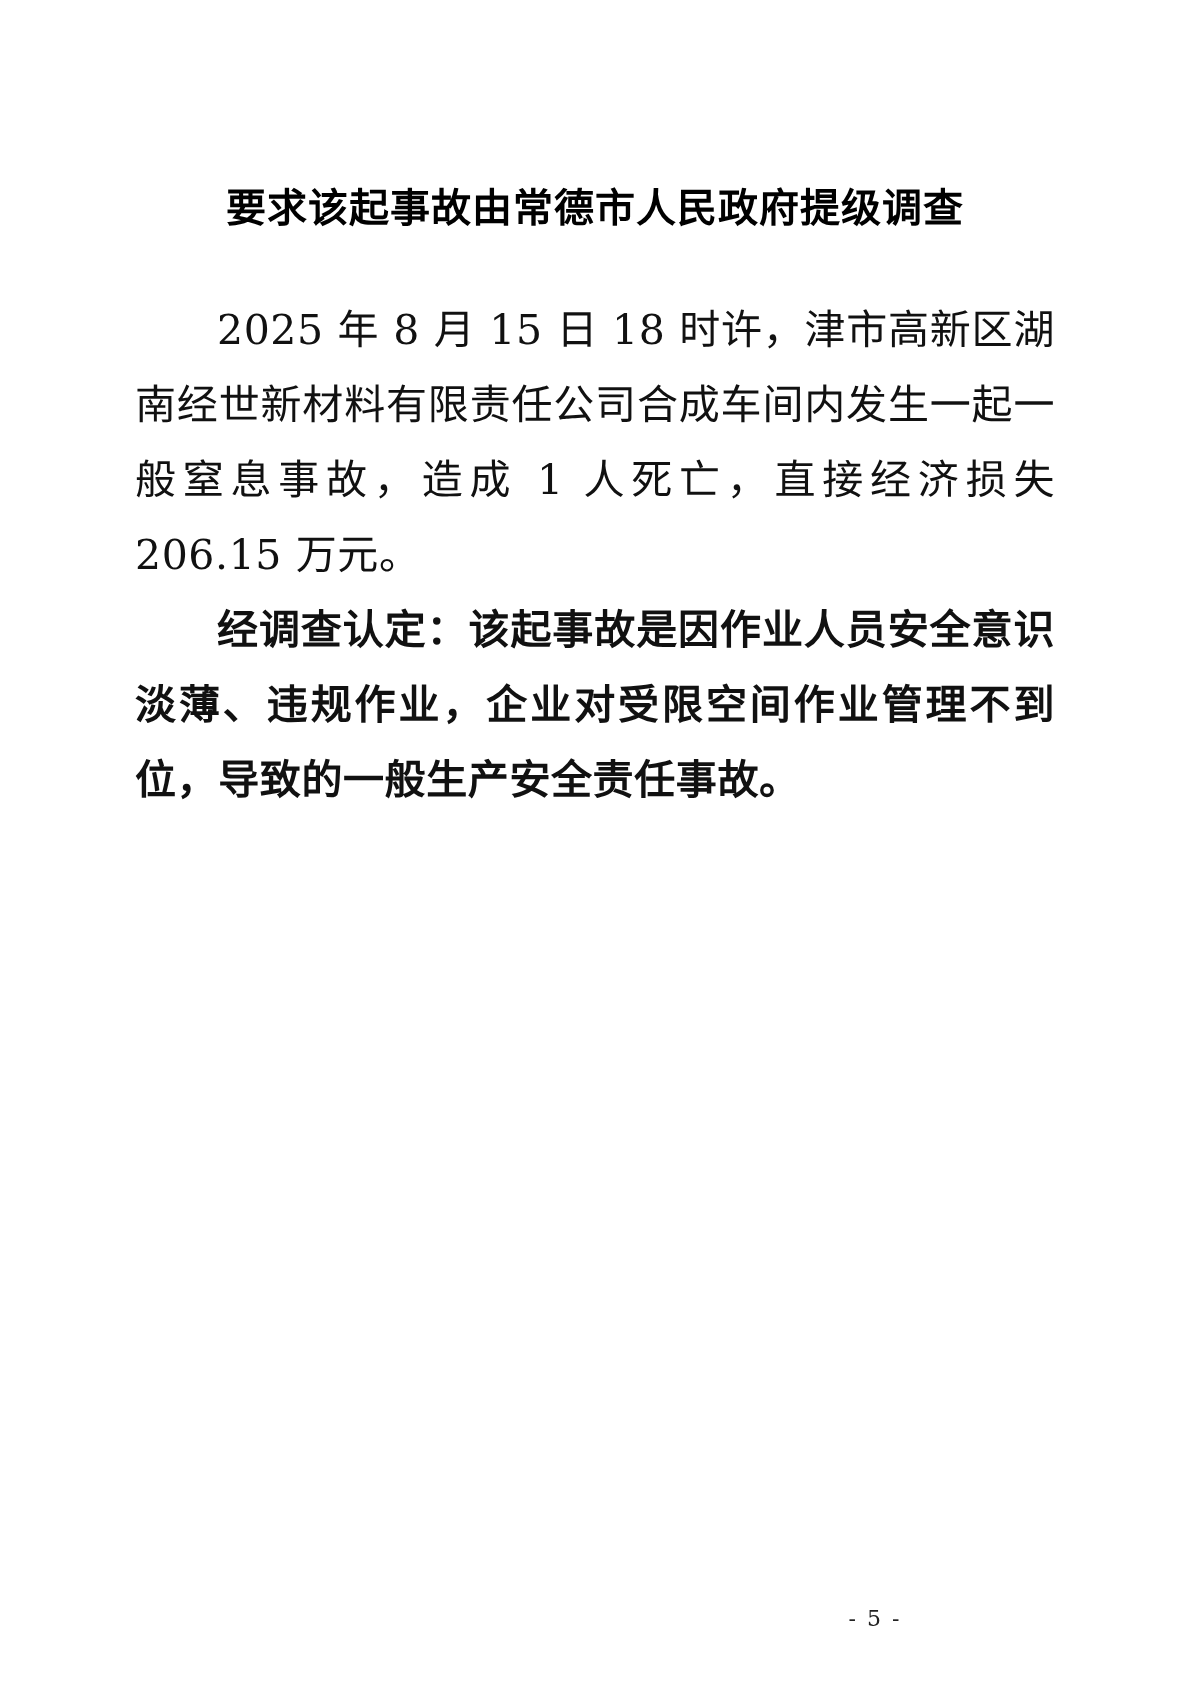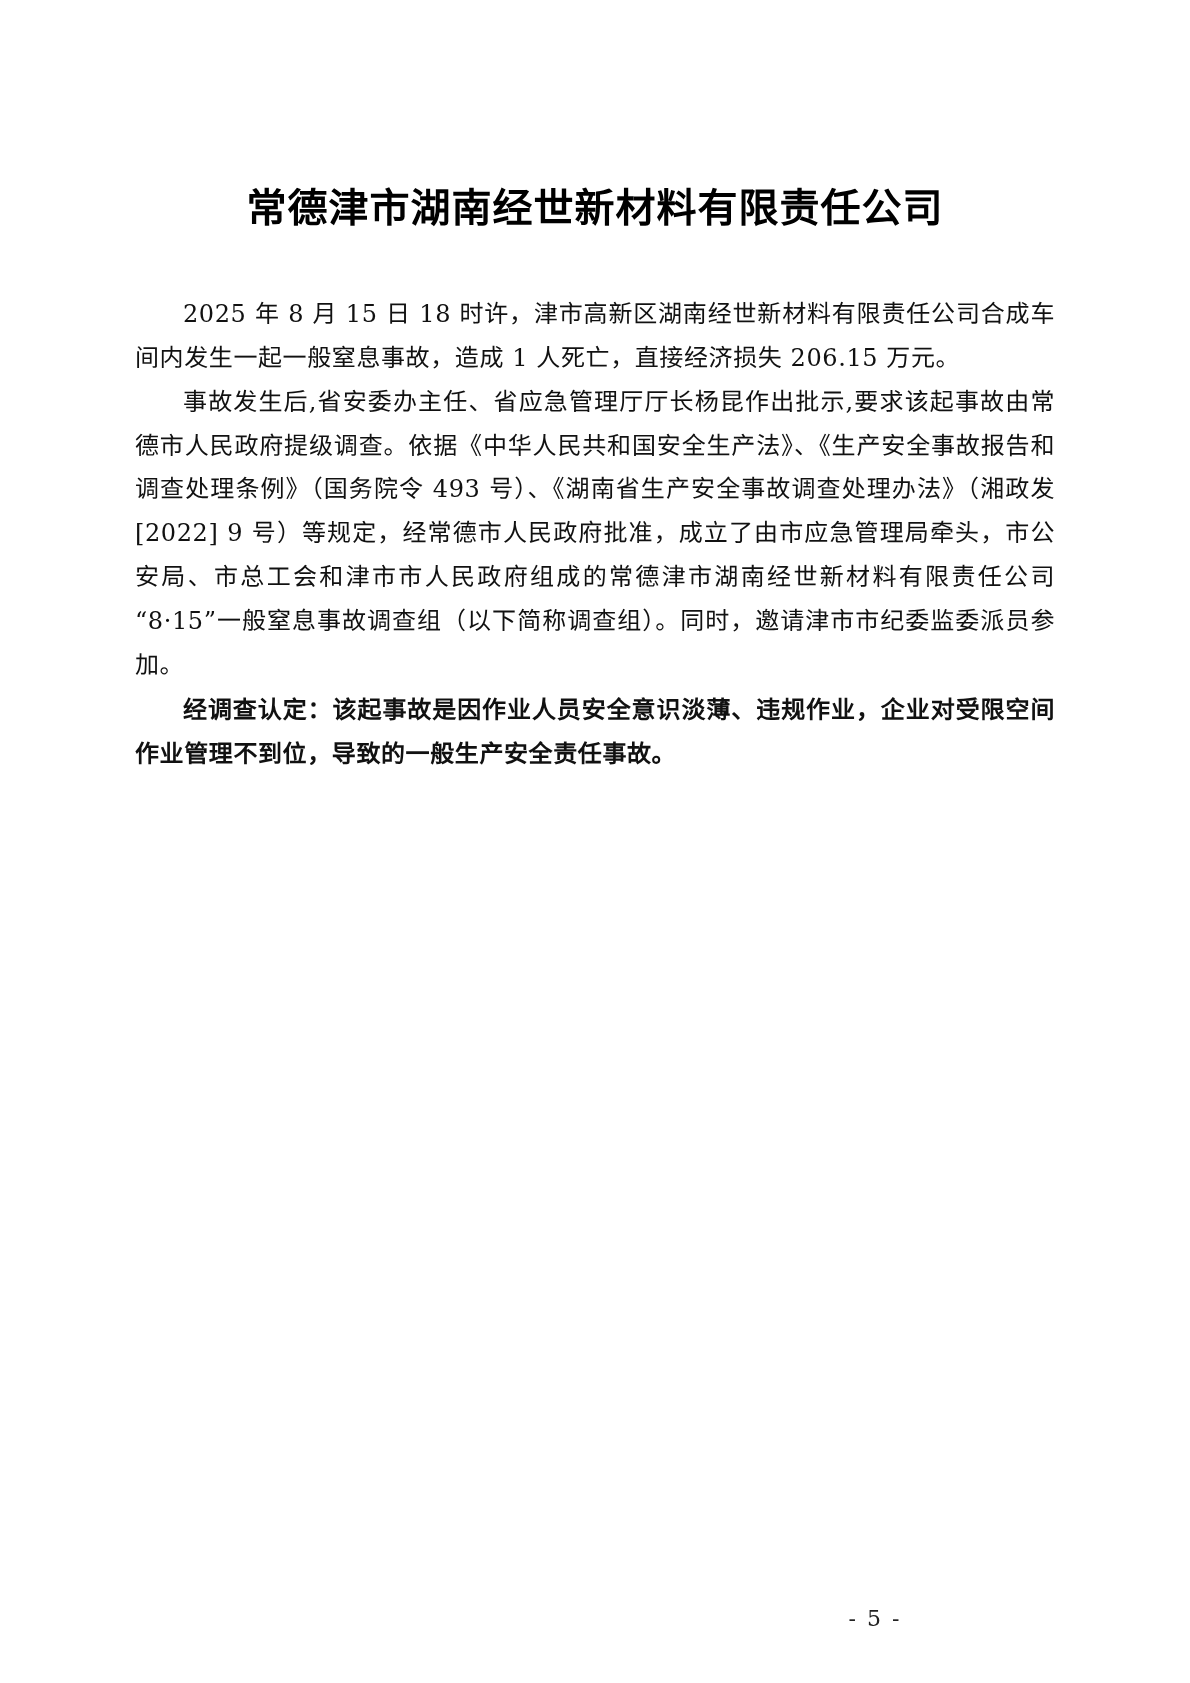--- a/index.html
+++ b/index.html
@@ -35,21 +35,21 @@
   }
   .doc-title .line {
     display: block;
     white-space: nowrap;
   }
   .body-text {
     margin-top: 56px;
   }
   p.para {
     margin: 0;
-    font-size: 24px;
+    font-size: 41px;
     line-height: 1.83;
     text-align: justify;
     text-justify: inter-ideograph;
     text-indent: 2em;
     letter-spacing: 0.6px;
     color: #111;
   }
   p.para.bold {
     font-weight: bold;
   }
@@ -68,26 +68,25 @@
     display: inline-block;
     margin-left: 560px;
   }
 </style>
 </head>
 <body>
 
 <div class="page">
 
   <div class="doc-title">
-    <span class="line">常德津市湖南经世新材料有限责任公司</span>
+    <span class="line">要求该起事故由常德市人民政府提级调查</span>
   </div>
 
   <div class="body-text">
     <p class="para">2025 年 8 月 15 日 18 时许，津市高新区湖南经世新材料有限责任公司合成车间内发生一起一般窒息事故，造成 1 人死亡，直接经济损失 206.15 万元。</p>
-    <p class="para">事故发生后,省安委办主任、省应急管理厅厅长杨昆作出批示,要求该起事故由常德市人民政府提级调查。依据《中华人民共和国安全生产法》、《生产安全事故报告和调查处理条例》（国务院令 493 号）、《湖南省生产安全事故调查处理办法》（湘政发 [2022] 9 号）等规定，经常德市人民政府批准，成立了由市应急管理局牵头，市公安局、市总工会和津市市人民政府组成的常德津市湖南经世新材料有限责任公司“8·15”一般窒息事故调查组（以下简称调查组）。同时，邀请津市市纪委监委派员参加。</p>
     <p class="para bold">经调查认定：该起事故是因作业人员安全意识淡薄、违规作业，企业对受限空间作业管理不到位，导致的一般生产安全责任事故。</p>
   </div>
 
   <div class="page-number">
     <span class="pn-inner">- 5 -</span>
   </div>
 
 </div>
 
 </body></html>

